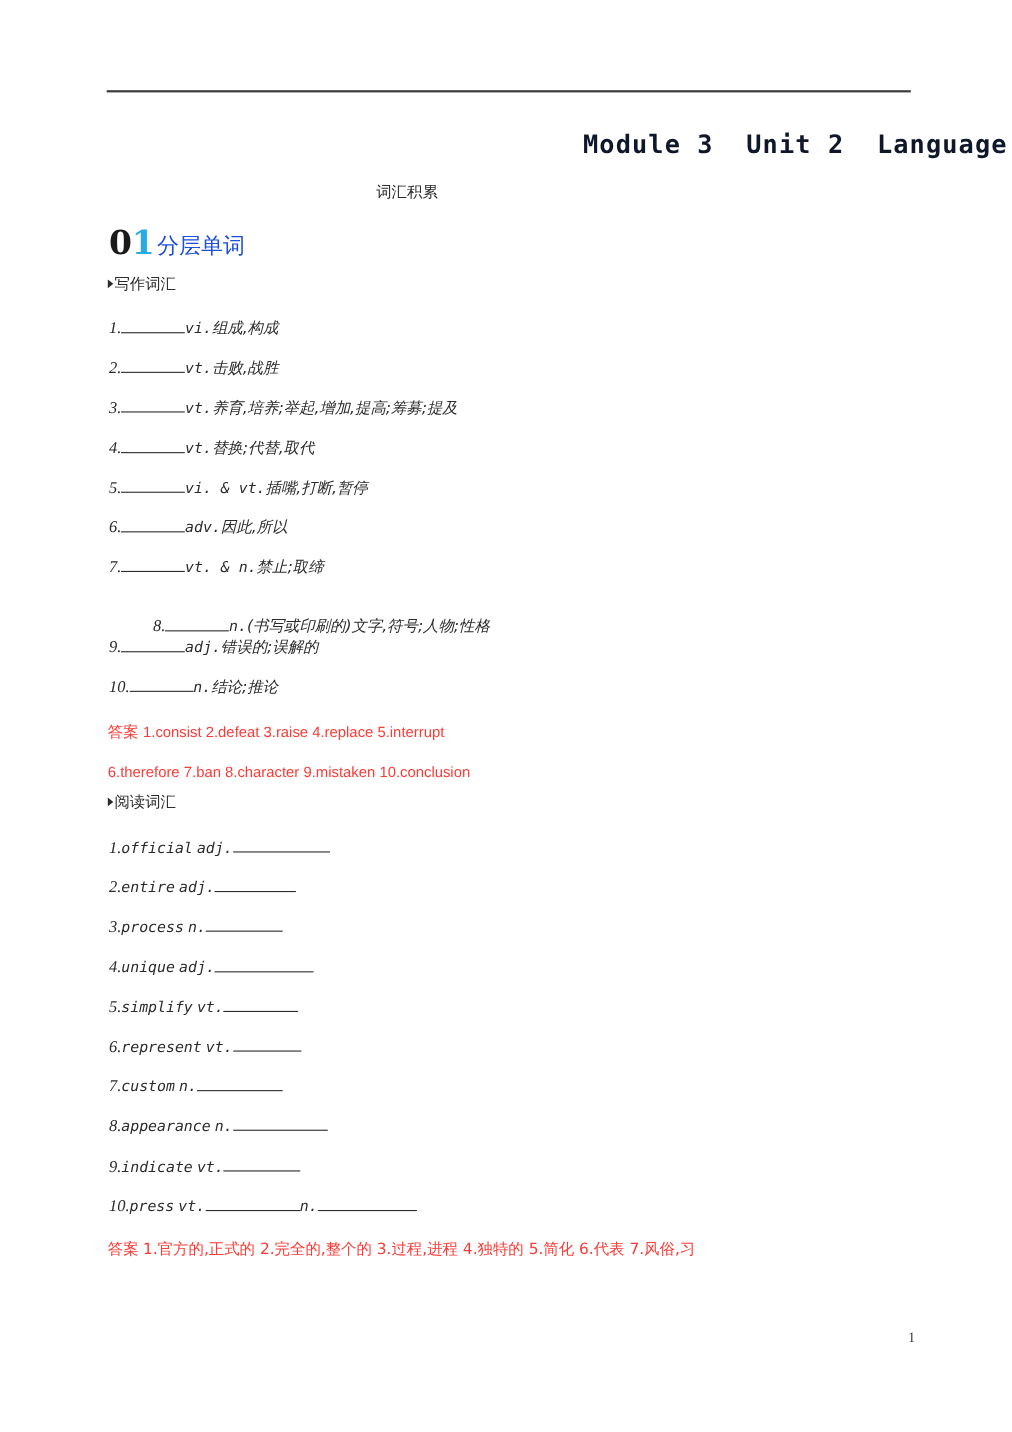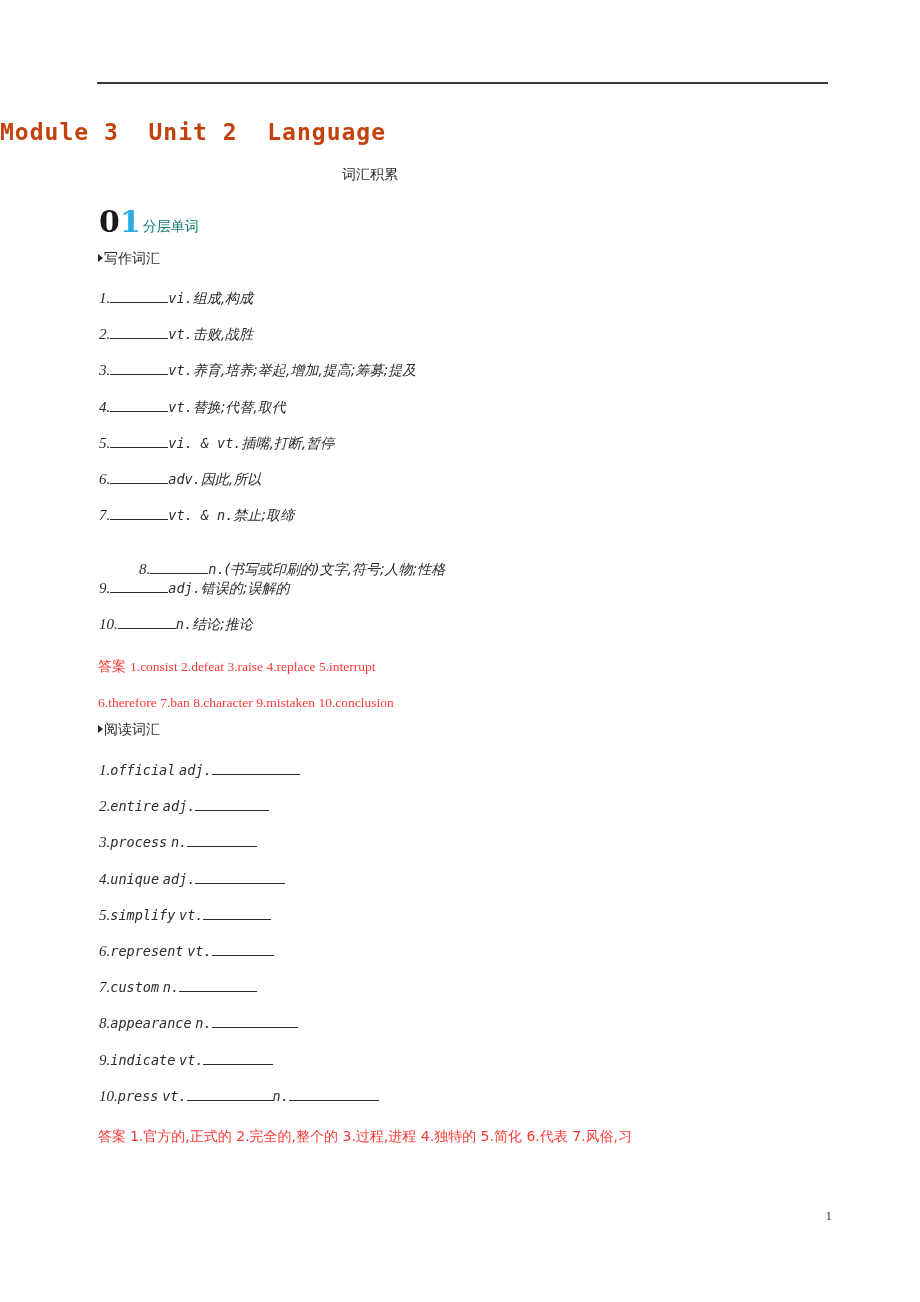--- a/index.html
+++ b/index.html
@@ -32,22 +32,22 @@
     height: 0;
     border-top: 2px solid #3a3a3a;
   }
 
   
   .doc-title {
     position: absolute;
     left: 0;
     top: 119px;
     width: 916px;
-    text-align: left;
-    color: #c2410c;
+    text-align: right;
+    color: #0f172a;
     font-family: "DejaVu Sans Mono", "Liberation Mono", monospace;
     font-weight: bold;
     font-size: 23px;
     letter-spacing: 1px;
     white-space: pre;
   }
 
   .doc-subtitle {
     position: absolute;
     left: 0;
@@ -77,22 +77,22 @@
   }
   .badge-one {
     font-family: "DejaVu Serif", "Liberation Serif", serif;
     font-weight: bold;
     font-size: 30px;
     color: #29abe2;
     line-height: 1;
   }
   .badge-label {
     font-family: "DejaVu Sans", "Liberation Sans", sans-serif;
-    font-size: 14px;
-    color: #0f766e;
+    font-size: 20px;
+    color: #1d4ed8;
     margin-left: 2px;
     position: relative;
     top: -1px;
   }
 
   
   .sub-heading {
     position: absolute;
     left: 98px;
     font-family: "DejaVu Sans", "Liberation Sans", sans-serif;
@@ -152,21 +152,21 @@
     left: 98px;
     width: 735px;
     color: #fc3b36;
     line-height: 36px;
   }
   .ans-label {
     font-family: "DejaVu Sans", "Liberation Sans", sans-serif;
     font-size: 14px;
   }
   .ans-en {
-    font-family: Liberation Serif, serif;
+    font-family: Liberation Sans, sans-serif;
     font-size: 13.5px;
   }
   .ans-cn {
     font-family: "DejaVu Sans", "Liberation Sans", sans-serif;
     font-size: 14px;
   }
 
   .page-number {
     position: absolute;
     right: 88px;

